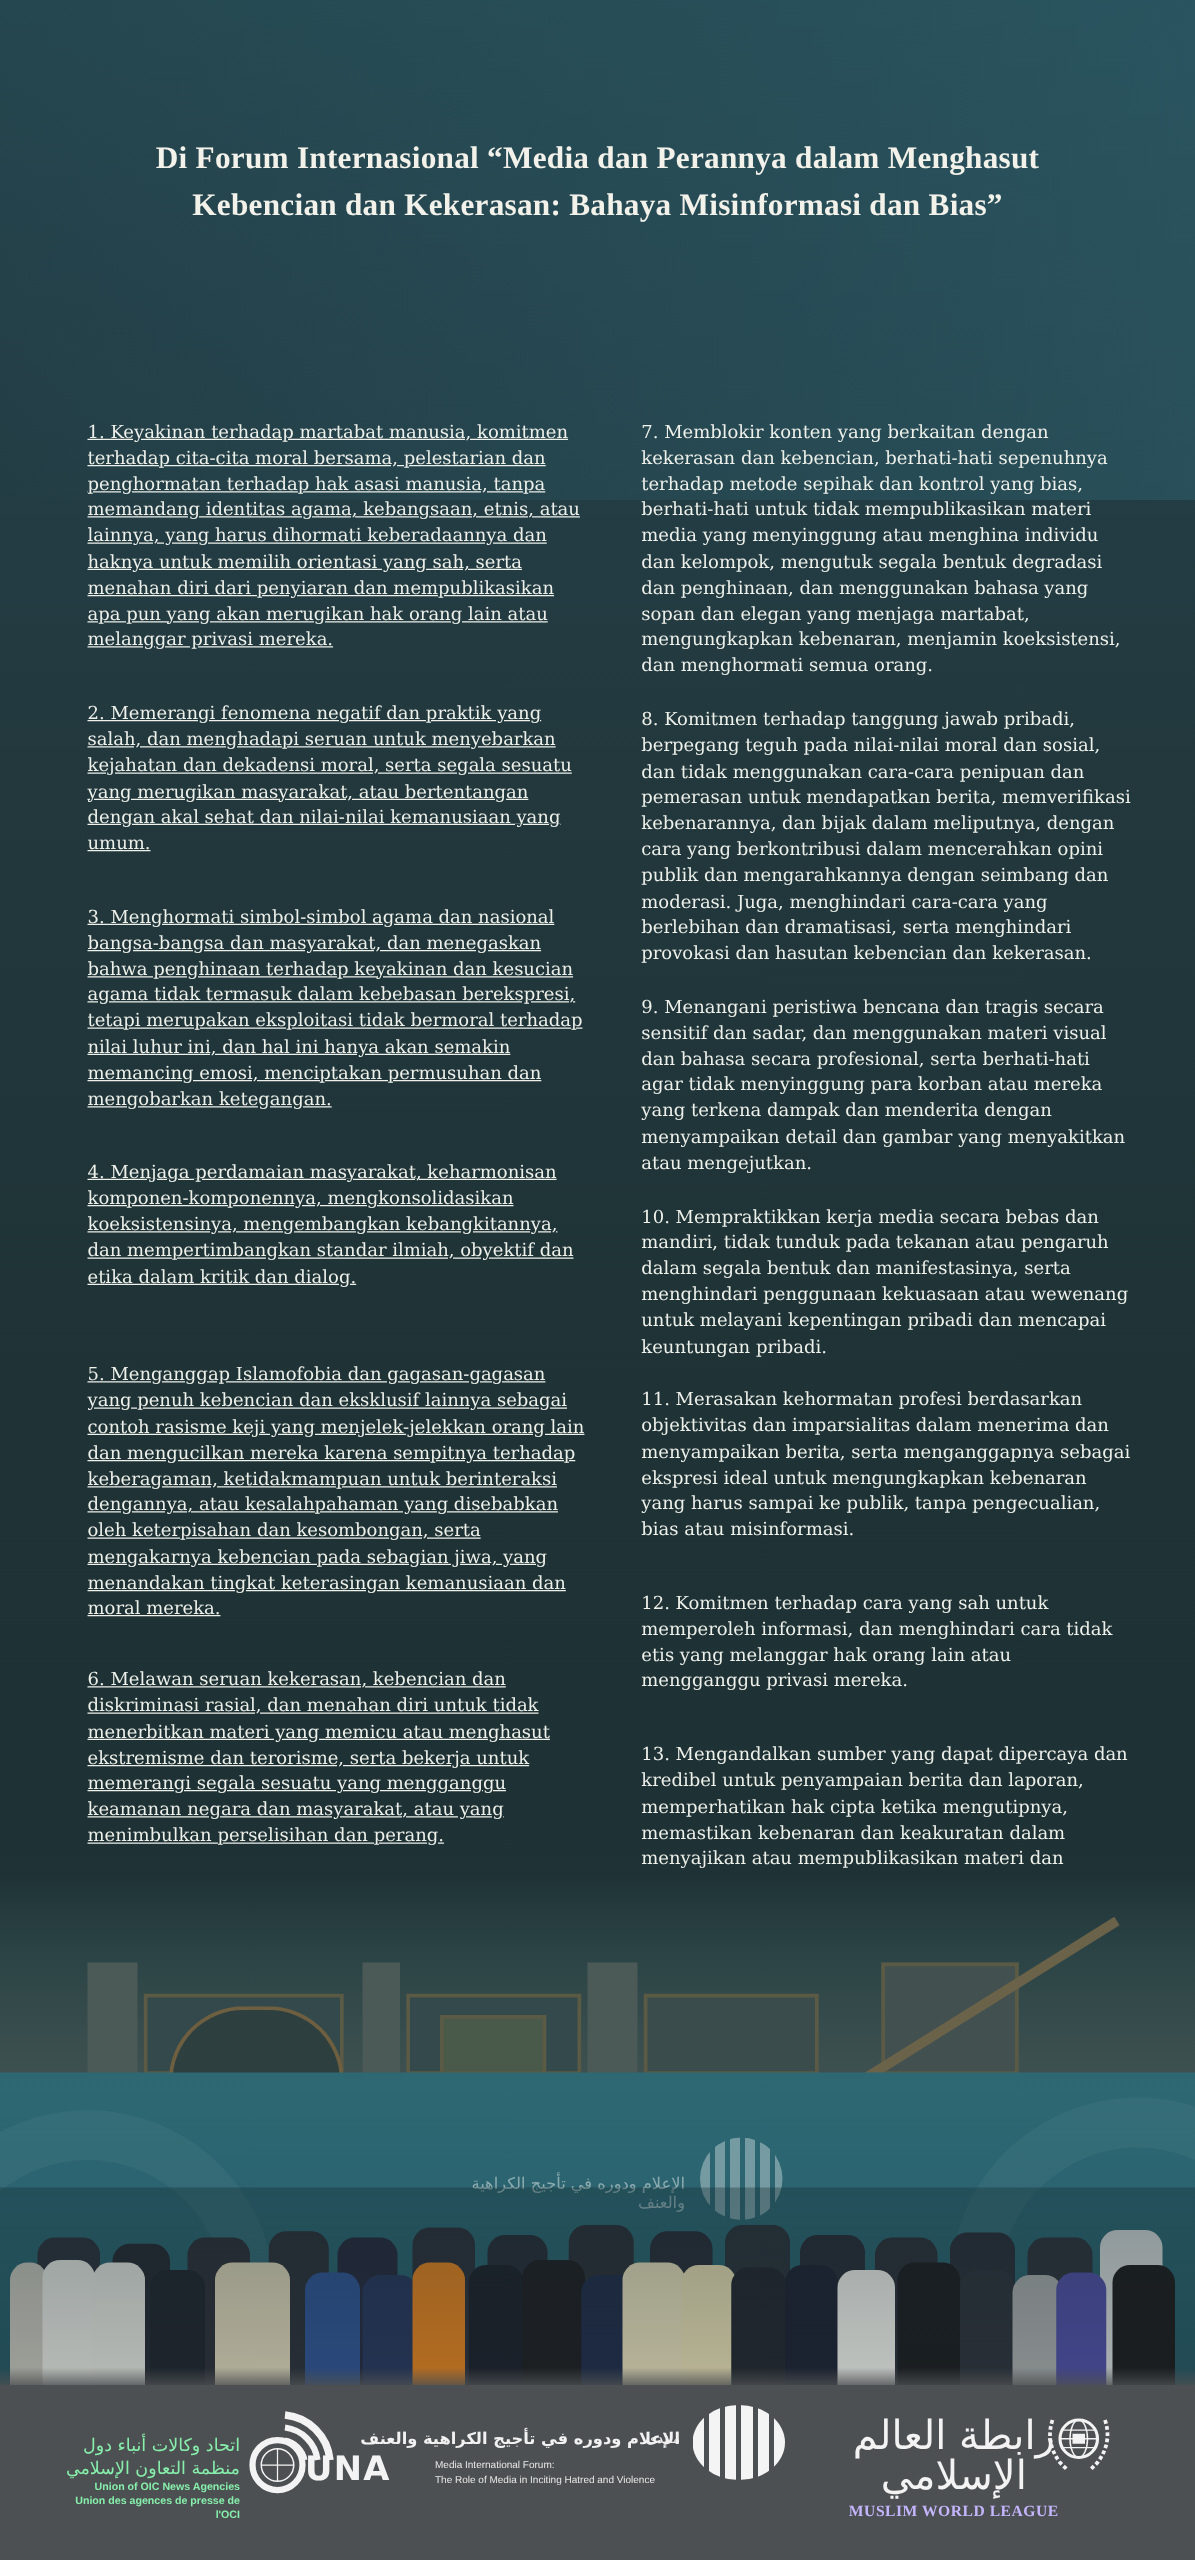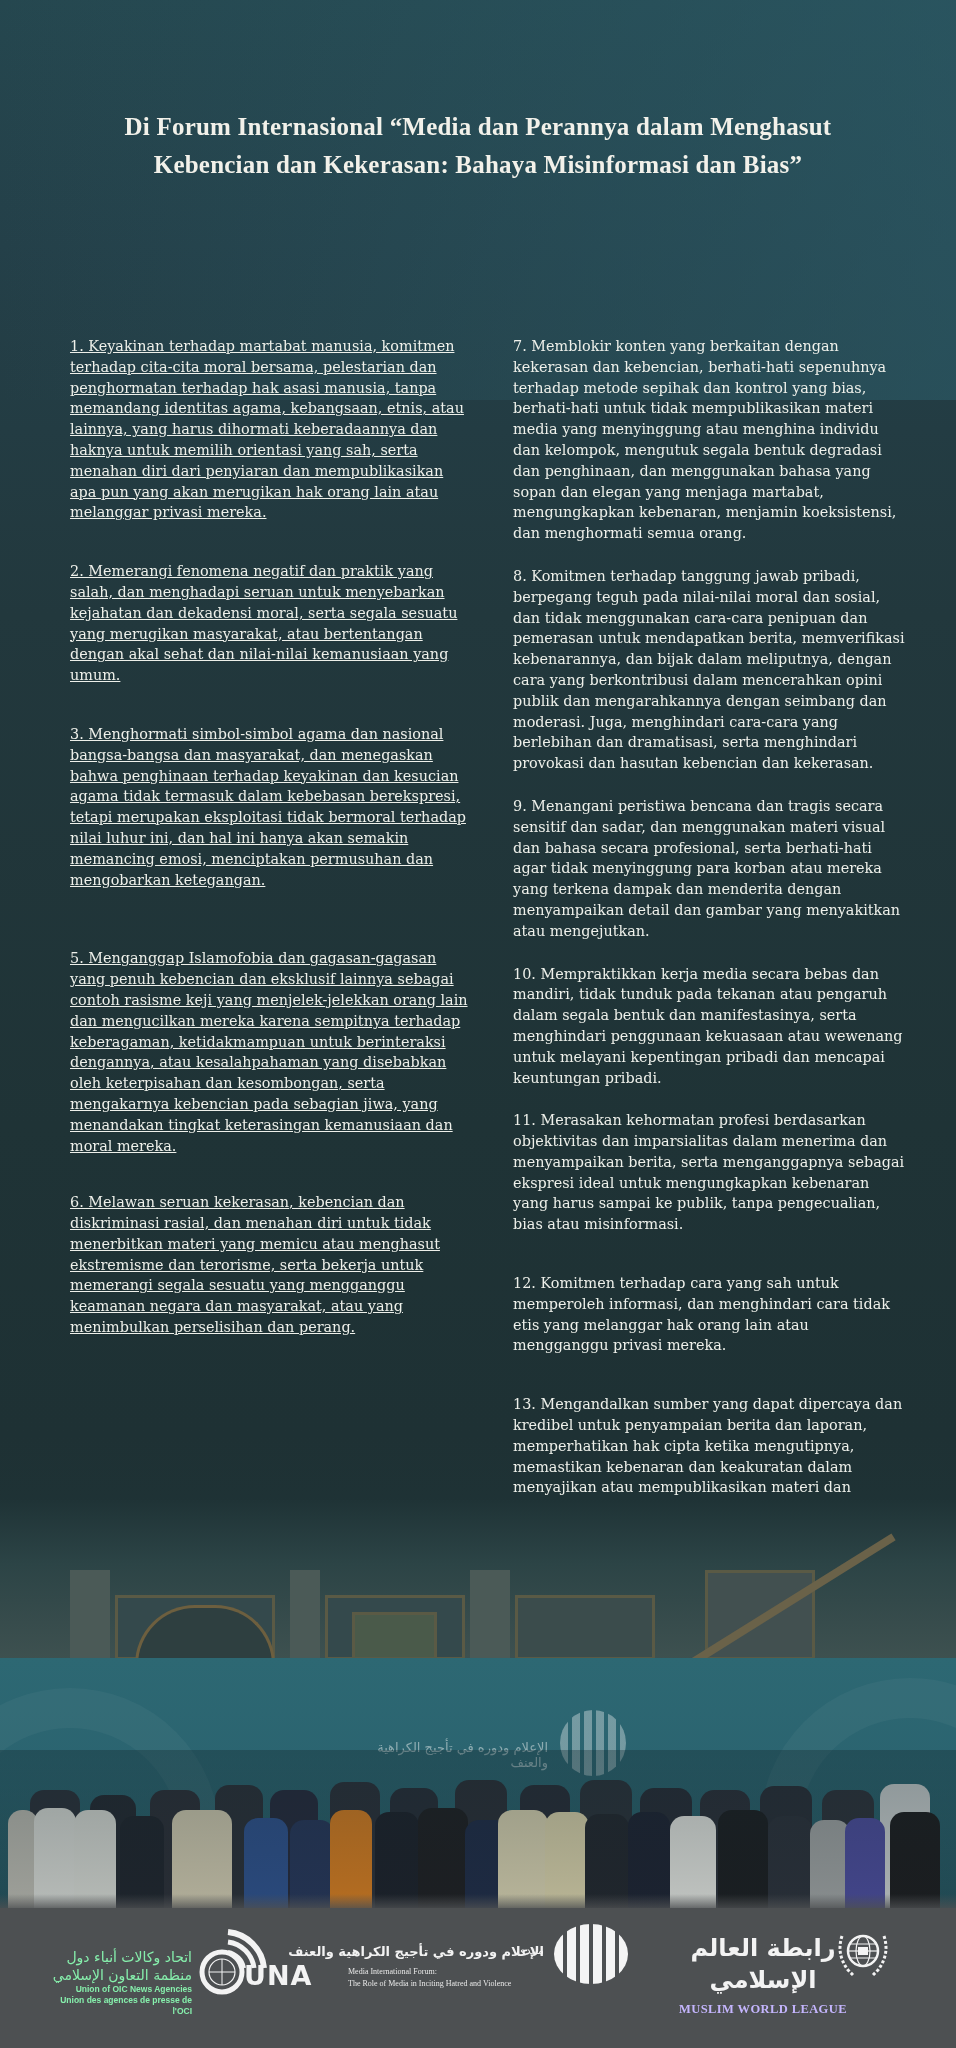--- a/index.html
+++ b/index.html
@@ -130,31 +130,31 @@
   .forum-ar-small {
     position: absolute; right: 82px; top: 14px; font-size: 11px; color: #f2f2f2;
     font-family: Liberation Serif, serif; direction: rtl;
   }
   .forum-ar {
     position: absolute; right: 82px; top: 14px; font-size: 13px; color: #f2f2f2; font-weight: bold;
     font-family: "DejaVu Sans", sans-serif; direction: rtl; white-space: nowrap;
   }
   .forum-en {
     position: absolute; left: 0; top: 36px; font-size: 8px; line-height: 12px; color: #e8e8e8;
-    font-family: Liberation Serif, serif; white-space: nowrap;
+    font-family: Liberation Sans, sans-serif; white-space: nowrap;
   }
   .forum-mark {
     position: absolute; left: 554px; top: 1924px; width: 74px; height: 60px;
     border-radius: 50%;
     background: repeating-linear-gradient(90deg, #f4f4f4 0 9px, transparent 9px 13px);
   }
   .mwl-logo { position: absolute; left: 668px; top: 24px; width: 190px; }
   .mwl-ar {
-    font-family: "DejaVu Sans", sans-serif; font-size: 24px; color: #f3f3f3; direction: rtl; text-align: center;
-    line-height: 32px; font-weight: bold;
+    font-family: "DejaVu Sans", sans-serif; font-size: 32px; color: #f3f3f3; direction: rtl; text-align: center;
+    line-height: 32px; font-weight: normal;
   }
   .mwl-en {
     font-family: "Liberation Serif", serif; font-weight: bold; font-size: 12.5px; color: #c4b5fd;
     text-align: center; letter-spacing: 0.4px; margin-top: 6px;
   }
   .mwl-emblem { position: absolute; left: 834px; top: 1924px; width: 58px; height: 58px; }
 </style>
 </head>
 <body>
 
@@ -165,20 +165,21 @@
     <h2 class="subtitle">
       <span>Di Forum Internasional “Media dan Perannya dalam Menghasut</span><br>
       <span>Kebencian dan Kekerasan: Bahaya Misinformasi dan Bias”</span>
     </h2>
   </header>
 
   <section class="col left">
     <p class="item">1. Keyakinan terhadap martabat manusia, komitmen terhadap cita-cita moral bersama, pelestarian dan penghormatan terhadap hak asasi manusia, tanpa memandang identitas agama, kebangsaan, etnis, atau lainnya, yang harus dihormati keberadaannya dan haknya untuk memilih orientasi yang sah, serta menahan diri dari penyiaran dan mempublikasikan apa pun yang akan merugikan hak orang lain atau melanggar privasi mereka.</p>
     <p class="item gap-l1">2. Memerangi fenomena negatif dan praktik yang salah, dan menghadapi seruan untuk menyebarkan kejahatan dan dekadensi moral, serta segala sesuatu yang merugikan masyarakat, atau bertentangan dengan akal sehat dan nilai-nilai kemanusiaan yang umum.</p>
     <p class="item gap-l2">3. Menghormati simbol-simbol agama dan nasional bangsa-bangsa dan masyarakat, dan menegaskan bahwa penghinaan terhadap keyakinan dan kesucian agama tidak termasuk dalam kebebasan berekspresi, tetapi merupakan eksploitasi tidak bermoral terhadap nilai luhur ini, dan hal ini hanya akan semakin memancing emosi, menciptakan permusuhan dan mengobarkan ketegangan.</p>
+    <p class="item gap-l3">4. Menjaga perdamaian masyarakat, keharmonisan komponen-komponennya, mengkonsolidasikan koeksistensinya, mengembangkan kebangkitannya, dan mempertimbangkan standar ilmiah, obyektif dan etika dalam kritik dan dialog.</p>
     <p class="item gap-l4">5. Menganggap Islamofobia dan gagasan-gagasan yang penuh kebencian dan eksklusif lainnya sebagai contoh rasisme keji yang menjelek-jelekkan orang lain dan mengucilkan mereka karena sempitnya terhadap keberagaman, ketidakmampuan untuk berinteraksi dengannya, atau kesalahpahaman yang disebabkan oleh keterpisahan dan kesombongan, serta mengakarnya kebencian pada sebagian jiwa, yang menandakan tingkat keterasingan kemanusiaan dan moral mereka.</p>
     <p class="item gap-l5">6. Melawan seruan kekerasan, kebencian dan diskriminasi rasial, dan menahan diri untuk tidak menerbitkan materi yang memicu atau menghasut ekstremisme dan terorisme, serta bekerja untuk memerangi segala sesuatu yang mengganggu keamanan negara dan masyarakat, atau yang menimbulkan perselisihan dan perang.</p>
   </section>
 
   <section class="col right">
     <p class="item">7. Memblokir konten yang berkaitan dengan kekerasan dan kebencian, berhati-hati sepenuhnya terhadap metode sepihak dan kontrol yang bias, berhati-hati untuk tidak mempublikasikan materi media yang menyinggung atau menghina individu dan kelompok, mengutuk segala bentuk degradasi dan penghinaan, dan menggunakan bahasa yang sopan dan elegan yang menjaga martabat, mengungkapkan kebenaran, menjamin koeksistensi, dan menghormati semua orang.</p>
     <p class="item gap-r1">8. Komitmen terhadap tanggung jawab pribadi, berpegang teguh pada nilai-nilai moral dan sosial, dan tidak menggunakan cara-cara penipuan dan pemerasan untuk mendapatkan berita, memverifikasi kebenarannya, dan bijak dalam meliputnya, dengan cara yang berkontribusi dalam mencerahkan opini publik dan mengarahkannya dengan seimbang dan moderasi. Juga, menghindari cara-cara yang berlebihan dan dramatisasi, serta menghindari provokasi dan hasutan kebencian dan kekerasan.</p>
     <p class="item gap-r2">9. Menangani peristiwa bencana dan tragis secara sensitif dan sadar, dan menggunakan materi visual dan bahasa secara profesional, serta berhati-hati agar tidak menyinggung para korban atau mereka yang terkena dampak dan menderita dengan menyampaikan detail dan gambar yang menyakitkan atau mengejutkan.</p>
     <p class="item gap-r3">10. Mempraktikkan kerja media secara bebas dan mandiri, tidak tunduk pada tekanan atau pengaruh dalam segala bentuk dan manifestasinya, serta menghindari penggunaan kekuasaan atau wewenang untuk melayani kepentingan pribadi dan mencapai keuntungan pribadi.</p>
     <p class="item gap-r4">11. Merasakan kehormatan profesi berdasarkan objektivitas dan imparsialitas dalam menerima dan menyampaikan berita, serta menganggapnya sebagai ekspresi ideal untuk mengungkapkan kebenaran yang harus sampai ke publik, tanpa pengecualian, bias atau misinformasi.</p>

